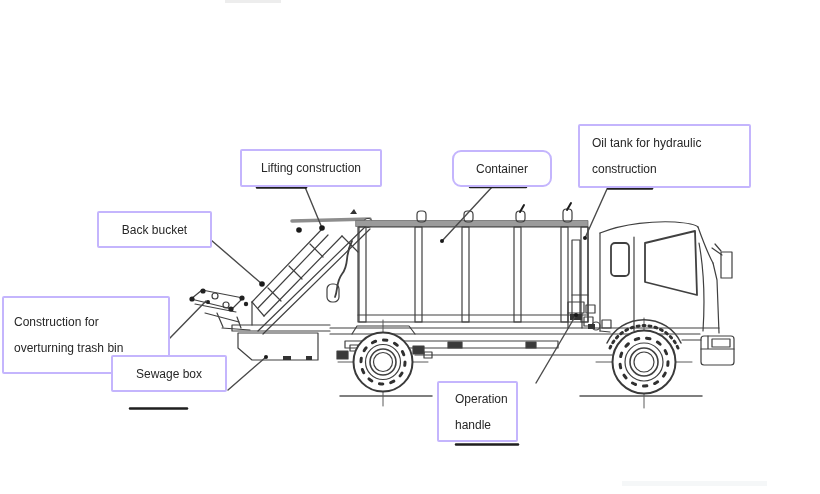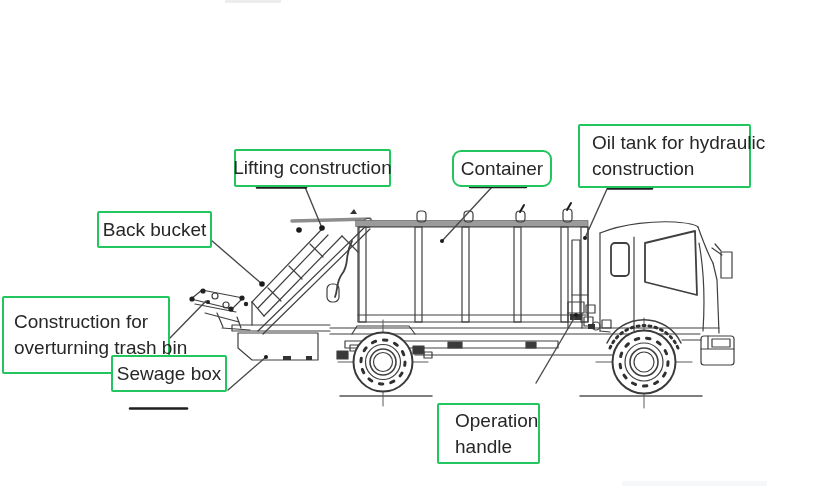--- a/index.html
+++ b/index.html
@@ -4,35 +4,35 @@
 <style>
   html,body{margin:0;padding:0;background:#fff;}
   .stage{
     position:relative;width:820px;height:494px;overflow:hidden;
     background:#ffffff;
     font-family:"Liberation Sans", sans-serif;
   }
   .stage svg{position:absolute;left:0;top:0;}
   .callout{
     position:absolute;box-sizing:border-box;
-    background:#ffffff;border:2px solid #22c55e;border-radius:2px;
-    color:#272727;font-size:19px;line-height:26px;
+    background:#ffffff;border:2px solid #c4b5fd;border-radius:2px;
+    color:#272727;font-size:12px;line-height:26px;
     display:flex;flex-direction:column;justify-content:center;
   }
   .callout.center{align-items:center;text-align:center;}
   .callout.left{align-items:flex-start;}
   .callout span{white-space:nowrap;display:block;}
   
-  #cb-lifting   {left:234px;top:149px;width:157px;height:38px;}
+  #cb-lifting   {left:240px;top:149px;width:142px;height:38px;}
   #cb-container {left:452px;top:150px;width:100px;height:37px;border-radius:9px;}
   #cb-oiltank   {left:578px;top:124px;width:173px;height:64px;padding:4px 12px;}
   #cb-backbucket{left:97px; top:211px;width:115px;height:37px;}
   #cb-overturn  {left:2px;  top:296px;width:168px;height:78px;padding:4px 10px;}
   #cb-sewage    {left:111px;top:355px;width:116px;height:37px;}
-  #cb-operation {left:437px;top:403px;width:103px;height:61px;padding:4px 16px;}
+  #cb-operation {left:437px;top:381px;width:81px;height:61px;padding:4px 16px;}
 </style>
 </head>
 <body>
 
 <div class="stage">
 
   <svg width="820" height="494" viewBox="0 0 820 494">
 
     <g>
       <rect x="225" y="0" width="56" height="3" fill="#ededed"></rect>

